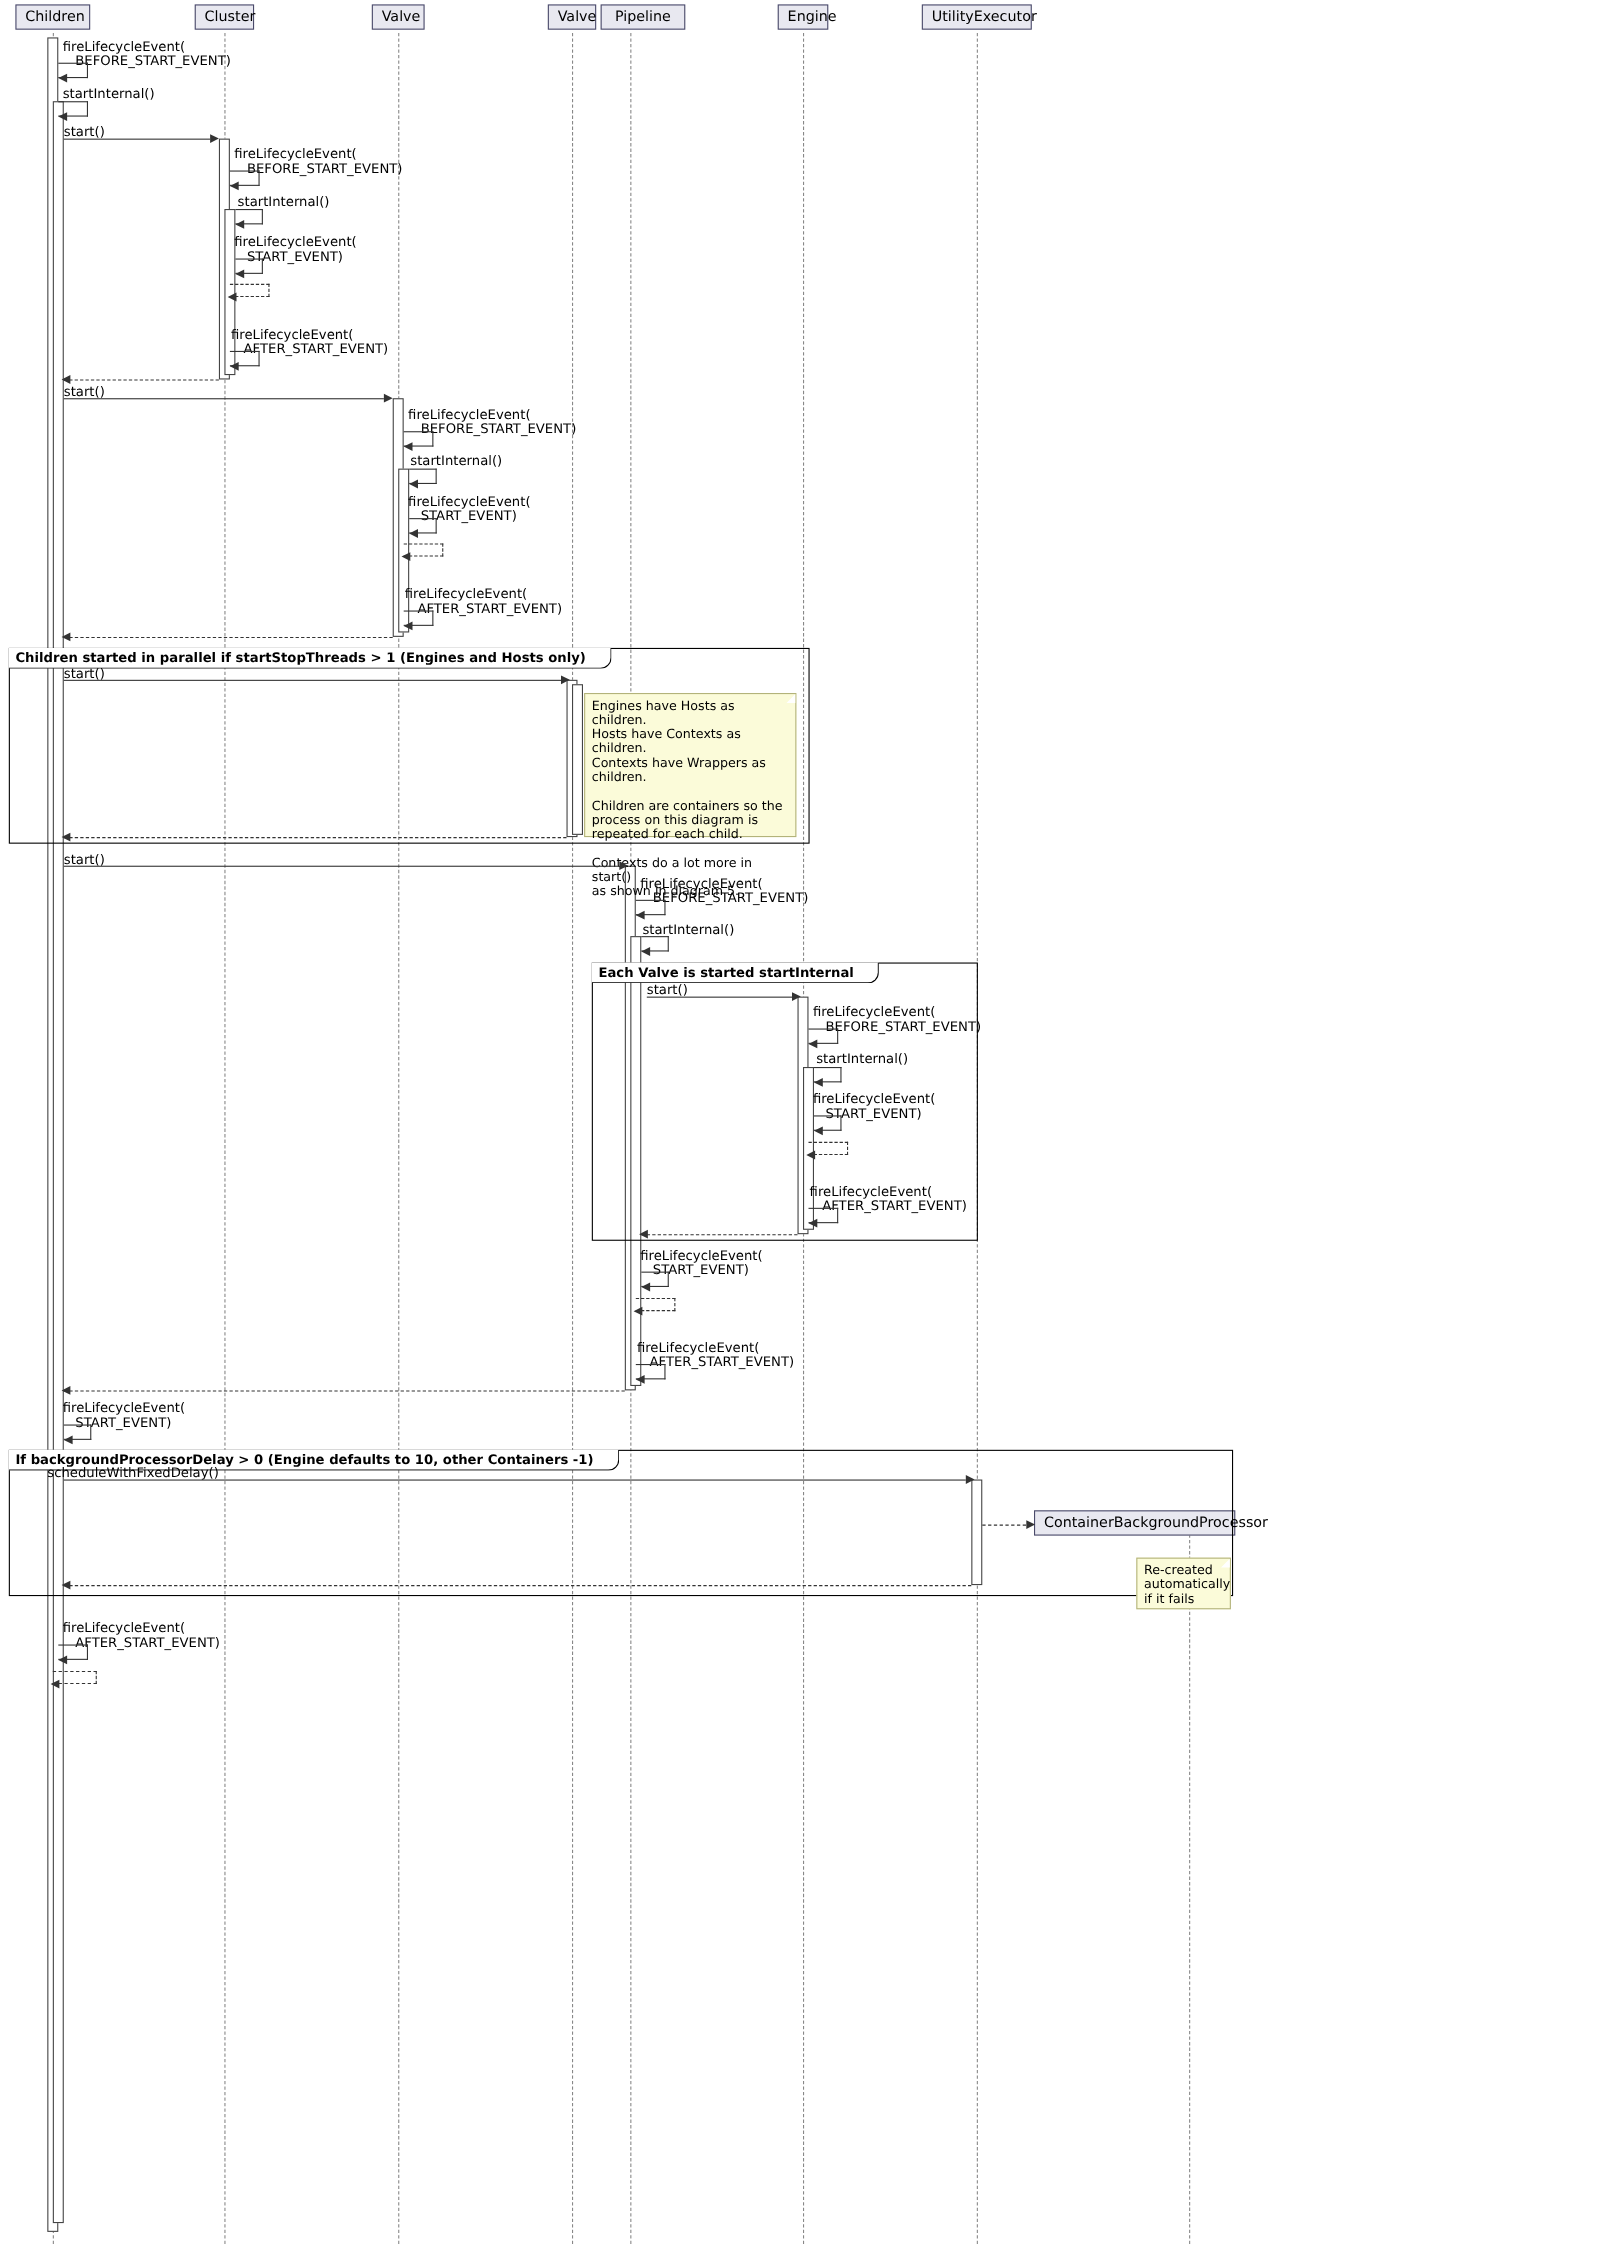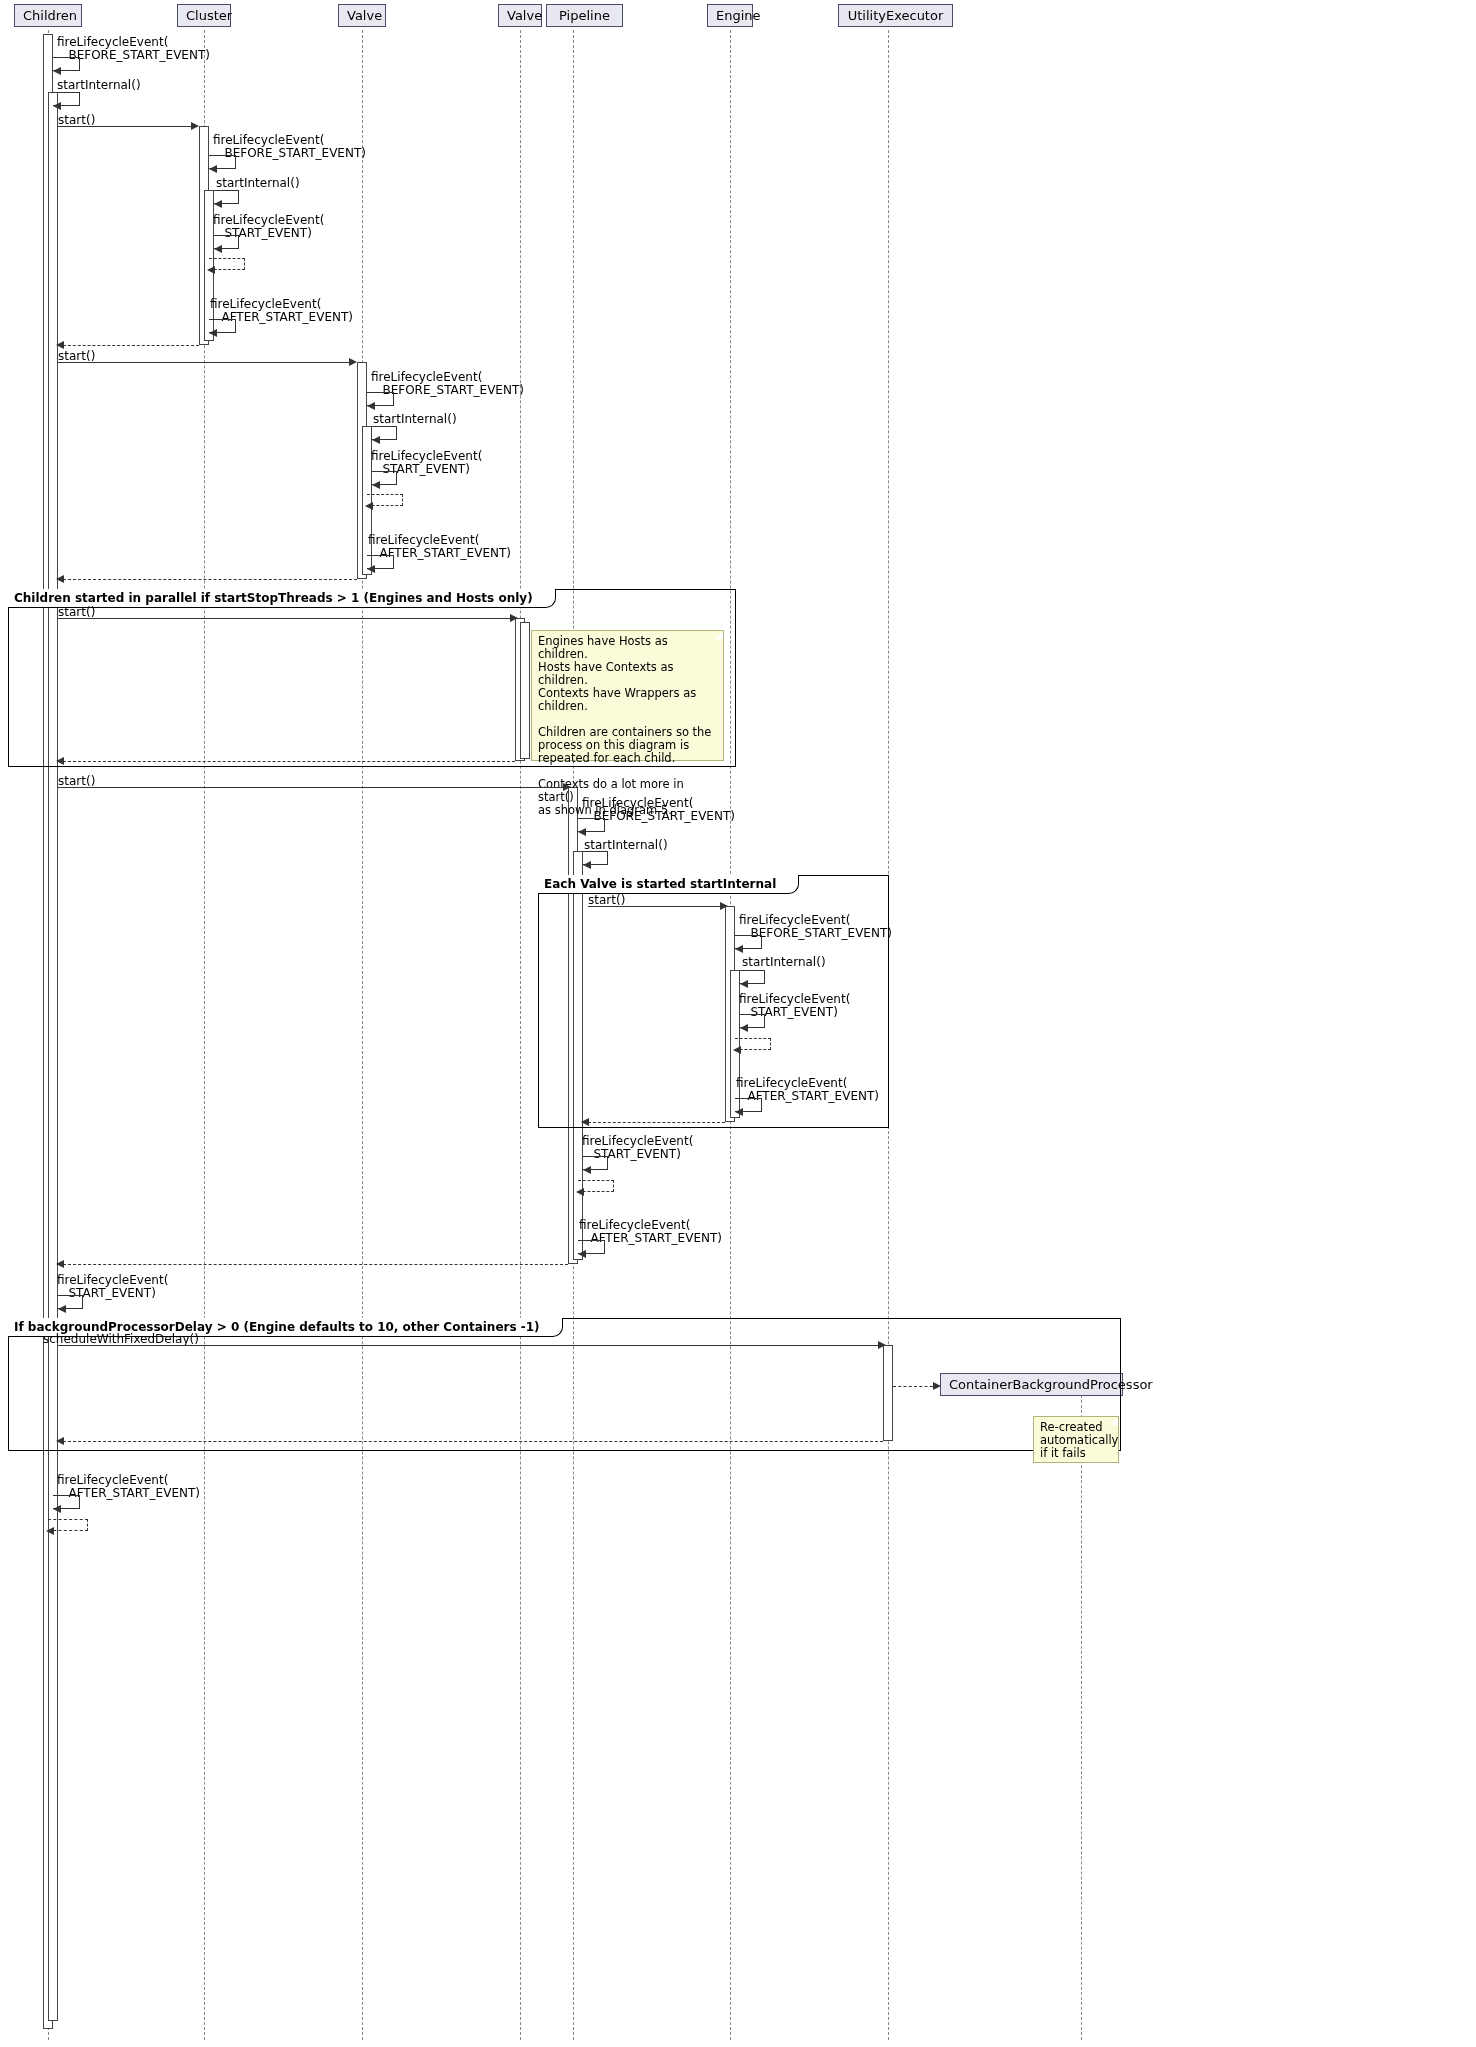--- a/index.html
+++ b/index.html
@@ -44,21 +44,21 @@
   <div class="lifeline" style="left:730px;top:30px;height:2010px;"></div>
   <div class="lifeline" style="left:888px;top:30px;height:2010px;"></div>
   <div class="lifeline" style="left:1081px;top:1385px;height:655px;"></div>
 
   <div class="actor" style="left:14px;top:4px;width:68px;">Children</div>
   <div class="actor" style="left:177px;top:4px;width:54px;">Cluster</div>
   <div class="actor" style="left:338px;top:4px;width:48px;">Valve</div>
   <div class="actor" style="left:498px;top:4px;width:44px;">Valve</div>
   <div class="actor" style="left:546px;top:4px;width:77px;">Pipeline</div>
   <div class="actor" style="left:707px;top:4px;width:46px;">Engine</div>
-  <div class="actor" style="left:838px;top:4px;width:115px;">UtilityExecutor</div>
+  <div class="actor" style="left:838px;top:4px;width:100px;">UtilityExecutor</div>
 
   <div class="actor" style="left:940px;top:1373px;width:183px;background:#e8e8f0;">ContainerBackgroundProcessor</div>
 
   <div class="act" style="left:43px;top:34px;width:10px;height:1995px;"></div>
   <div class="act" style="left:48px;top:92px;width:10px;height:1929px;"></div>
 
   <div class="act" style="left:199px;top:126px;width:10px;height:219px;"></div>
   <div class="act" style="left:204px;top:190px;width:10px;height:151px;"></div>
 
   <div class="act" style="left:357px;top:362px;width:10px;height:217px;"></div>

